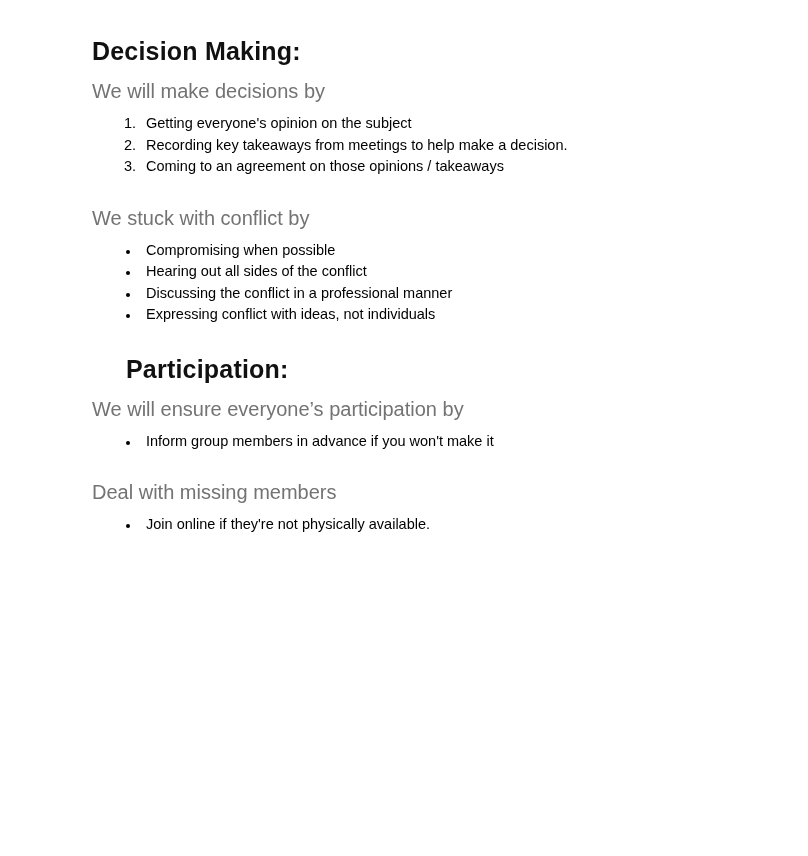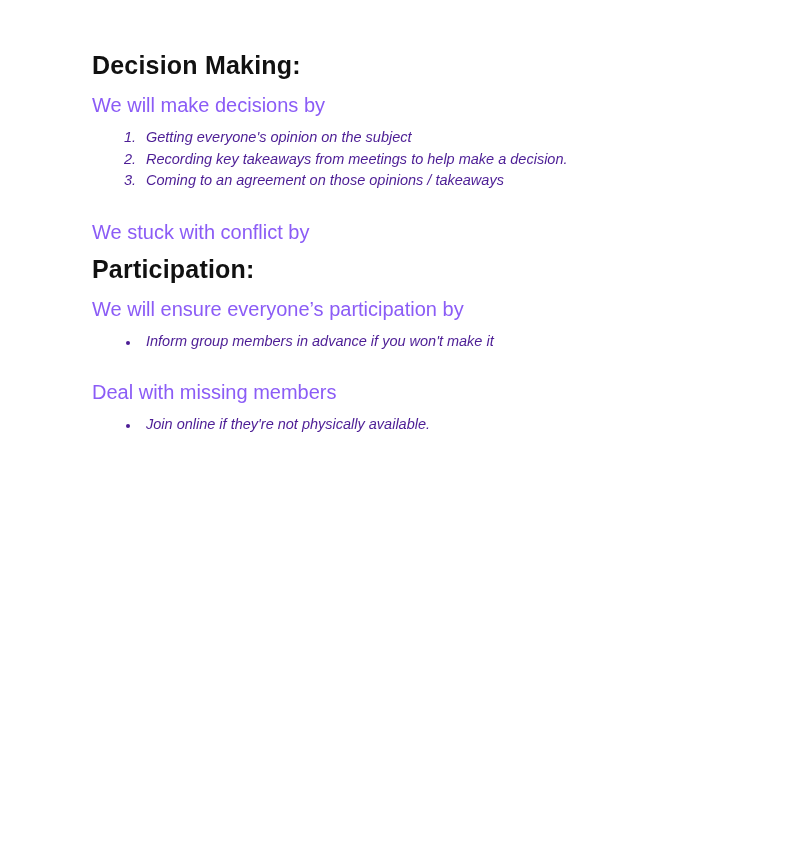--- a/index.html
+++ b/index.html
@@ -6,46 +6,45 @@
   html, body { margin: 0; padding: 0; }
   body {
     width: 808px;
     height: 856px;
     background: #ffffff;
     font-family: "Liberation Sans", sans-serif;
     color: #1f1f1f;
     overflow: hidden;
   }
   .page {
-    padding: 50px 60px 0 92px;
+    padding: 36px 60px 0 92px;
     width: 100%;
     height: 100%;
   }
   .h1 {
     font-size: 25px;
     font-weight: 700;
     color: #111111;
     letter-spacing: 0.2px;
     line-height: 1.2;
     margin: 0 0 13px 0;
   }
-  .h1.spaced { margin-top: 0; }
+  .h1.spaced { margin-top: 0; margin-left: 34px; }
   .h2 {
     font-size: 20px;
     font-weight: 400;
-    color: #8b5cf6;
+    color: #737373;
     line-height: 1.25;
     margin: 0 0 9px 0;
   }
   ol.doc-list, ul.doc-list {
     margin: 0 0 28px 0;
     padding: 0 0 0 48px;
     font-size: 14.5px;
-    color: #4c1d95;
-    font-style: italic;
+    color: #000000;
   }
   ol.doc-list { list-style: decimal outside; }
   ul.doc-list { list-style: disc outside; }
   ul.doc-list li::marker { font-size: 12px; }
   .doc-list li {
     line-height: 21.5px;
     padding-left: 6px;
   }
   .last-list { margin-bottom: 0; }
 </style>
@@ -61,20 +60,26 @@
   <ol class="doc-list">
     <li>Getting everyone's opinion on the subject</li>
     <li>Recording key takeaways from meetings to help make a decision.</li>
     <li>Coming to an agreement on those opinions / takeaways</li>
   </ol>
 
 
 
   <div class="h2">We stuck with conflict by</div>
 
+  <ul class="doc-list">
+    <li>Compromising when possible</li>
+    <li>Hearing out all sides of the conflict</li>
+    <li>Discussing the conflict in a professional manner</li>
+    <li>Expressing conflict with ideas, not individuals</li>
+  </ul>
 
   <div class="h1 spaced">Participation:</div>
 
   <div class="h2">We will ensure everyone’s participation by</div>
 
 
 
   <ul class="doc-list">
     <li>Inform group members in advance if you won't make it</li>
   </ul>

